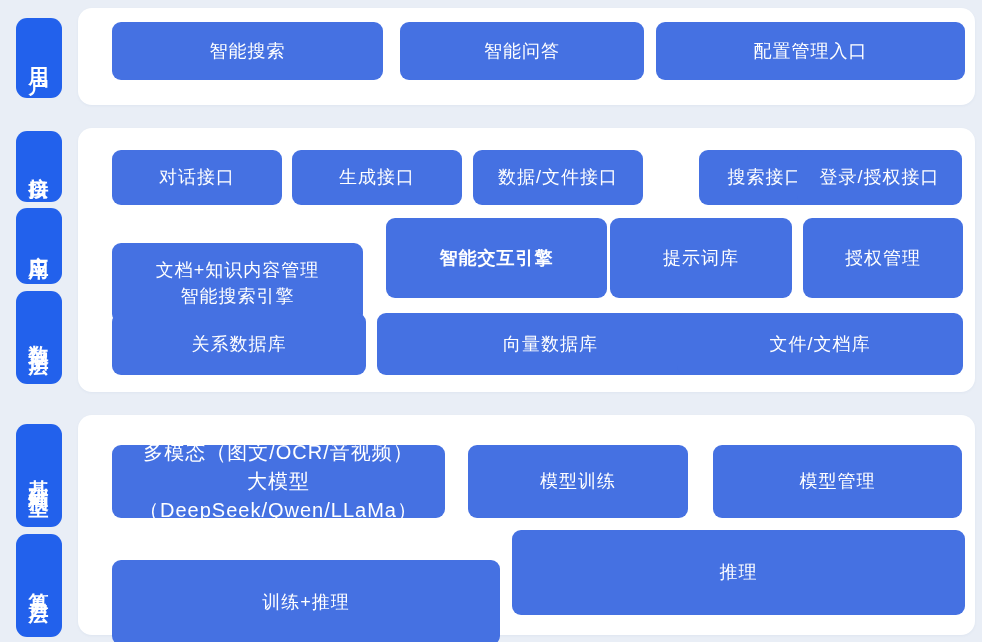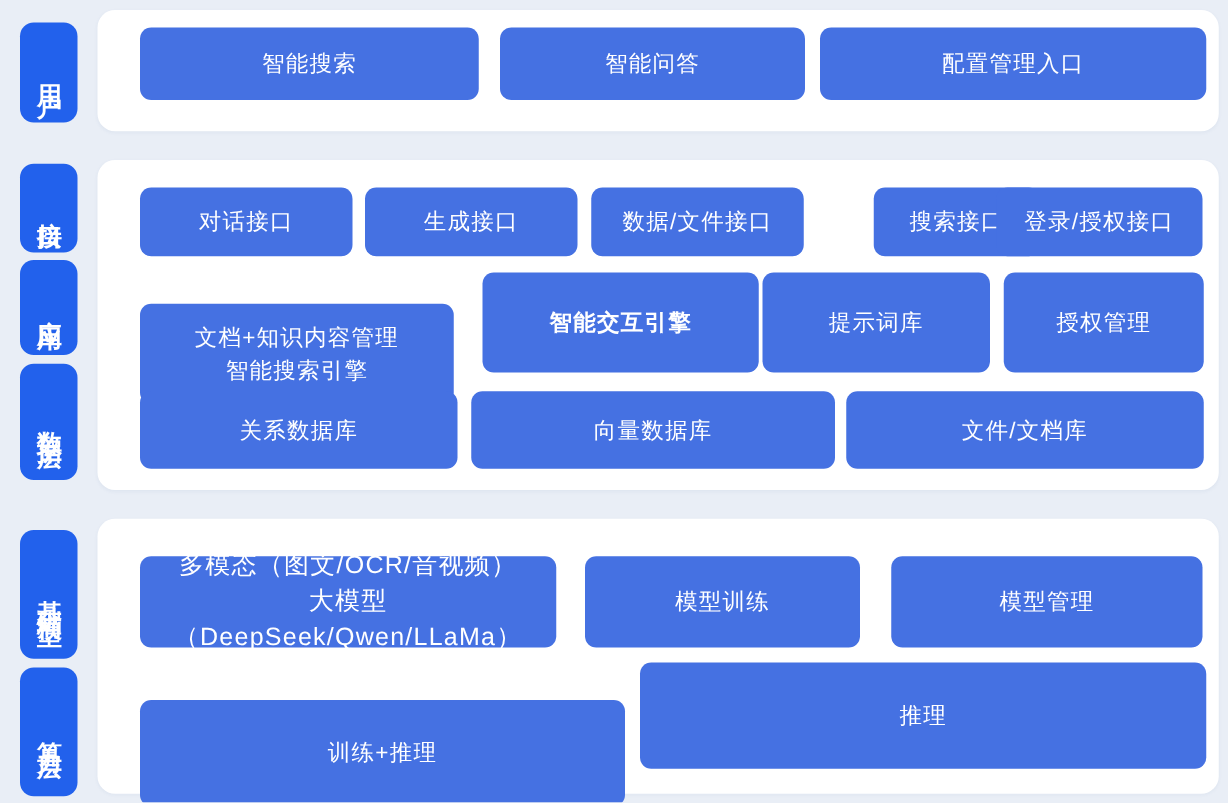--- a/index.html
+++ b/index.html
@@ -111,21 +111,21 @@
   <div class="box" style="left:610px; top:218px; width:182px; height:80px;">
     <span>提示词库</span>
   </div>
   <div class="box" style="left:803px; top:218px; width:160px; height:80px;">
     <span>授权管理</span>
   </div>
 
   <div class="box" style="left:112px; top:313px; width:254px; height:62px;">
     <span>关系数据库</span>
   </div>
-  <div class="box" style="left:377px; top:313px; width:291px; height:62px;">
+  <div class="box" style="left:377px; top:313px; width:291px; height:62px;padding-left:28px;">
     <span>向量数据库</span>
   </div>
   <div class="box" style="left:677px; top:313px; width:286px; height:62px;">
     <span>文件/文档库</span>
   </div>
 
   <div class="panel" style="left:78px; top:415px; width:897px; height:220px;"></div>
 
   <div class="vlabel" style="left:16px; top:424px; width:46px; height:103px;">
     <span class="vtext">基础模型</span>

